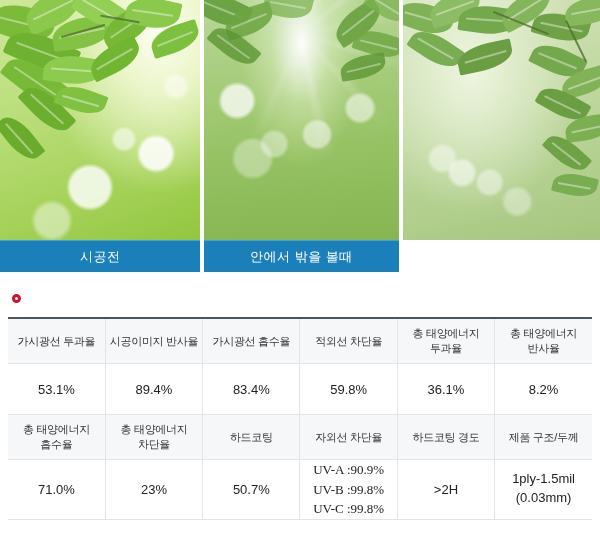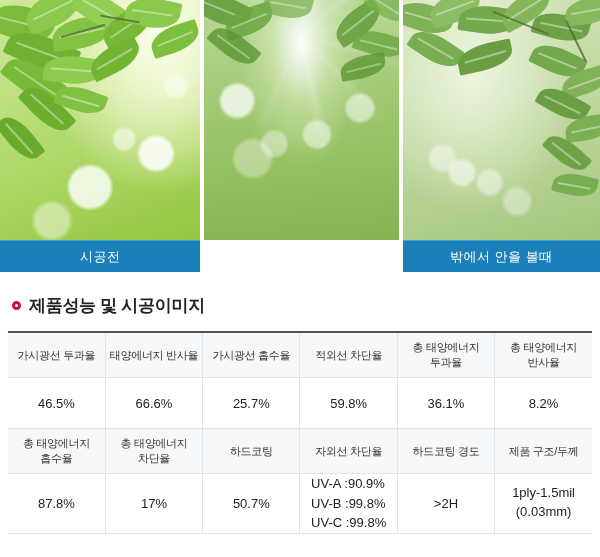--- a/index.html
+++ b/index.html
@@ -181,20 +181,21 @@
     height: 50px;
     font-size: 13px;
     color: #222222;
     font-weight: 500;
   }
   td.uv {
     font-size: 10.5px;
     line-height: 1.5;
     font-weight: bold;
     text-align: center;
+    font-family: Liberation Serif, serif;
   }
   td.uv .uv-list {
     display: inline-block;
     text-align: left;
   }
   td.thick {
     font-size: 11.5px;
     line-height: 1.45;
     font-weight: bold;
   }
@@ -234,20 +235,21 @@
       <div class="sunrays"></div>
       <div class="leaf" style="left:-8px;top:-4px;width:54px;height:28px;background:#5f9a36;transform:rotate(26deg);opacity:.85;"></div>
       <div class="leaf" style="left:20px;top:8px;width:50px;height:26px;background:#6ba541;transform:rotate(-18deg);opacity:.85;"></div>
       <div class="leaf" style="left:4px;top:34px;width:52px;height:24px;background:#5c9633;transform:rotate(40deg);opacity:.8;"></div>
       <div class="leaf" style="left:60px;top:-8px;width:48px;height:26px;background:#76ae4a;transform:rotate(14deg);opacity:.7;"></div>
       <div class="leaf" style="left:128px;top:10px;width:52px;height:26px;background:#649e3a;transform:rotate(-34deg);opacity:.85;"></div>
       <div class="leaf" style="left:150px;top:32px;width:50px;height:24px;background:#70a845;transform:rotate(18deg);opacity:.85;"></div>
       <div class="leaf" style="left:136px;top:56px;width:46px;height:22px;background:#5d9734;transform:rotate(-10deg);opacity:.8;"></div>
       <div class="leaf" style="left:162px;top:-6px;width:44px;height:24px;background:#7ab24e;transform:rotate(36deg);opacity:.75;"></div>
     </div>
+    <div class="caption">안에서 밖을 볼때</div>
   </div>
 
   <div class="cap-gap"></div>
 
   <div class="panel panel-3">
     <div class="photo photo-3">
       <div class="leaf" style="left:-6px;top:4px;width:56px;height:28px;background:#7fb257;transform:rotate(20deg);"></div>
       <div class="leaf" style="left:26px;top:-6px;width:52px;height:28px;background:#8cbc63;transform:rotate(-16deg);"></div>
       <div class="leaf" style="left:56px;top:6px;width:58px;height:28px;background:#74a84c;transform:rotate(8deg);"></div>
       <div class="leaf" style="left:96px;top:-4px;width:54px;height:26px;background:#84b55b;transform:rotate(-28deg);"></div>
@@ -257,58 +259,56 @@
       <div class="leaf" style="left:54px;top:44px;width:56px;height:26px;background:#6b9e43;transform:rotate(-12deg);"></div>
       <div class="leaf" style="left:128px;top:48px;width:54px;height:26px;background:#74a84c;transform:rotate(26deg);"></div>
       <div class="leaf" style="left:158px;top:70px;width:48px;height:24px;background:#81b258;transform:rotate(-16deg);"></div>
       <div class="leaf" style="left:134px;top:92px;width:52px;height:24px;background:#6b9e43;transform:rotate(30deg);"></div>
       <div class="leaf" style="left:162px;top:116px;width:46px;height:24px;background:#7cae52;transform:rotate(-8deg);"></div>
       <div class="leaf" style="left:140px;top:142px;width:48px;height:22px;background:#6fa246;transform:rotate(42deg);"></div>
       <div class="leaf" style="left:150px;top:174px;width:44px;height:22px;background:#79ad51;transform:rotate(14deg);"></div>
       <div class="twig" style="left:88px;top:22px;width:60px;height:2px;transform:rotate(22deg);"></div>
       <div class="twig" style="left:150px;top:40px;width:46px;height:2px;transform:rotate(64deg);"></div>
     </div>
-    <div class="caption">밖에서 안을 볼때</div>
   </div>
 </div>
 
 <div class="section-head">
   <span class="bullet-ring"></span>
-  <span class="section-title">제품성능 및 시공이미지</span>
 </div>
 
 <div class="spec-wrap">
   <table class="spec">
     <tbody>
       <tr>
         <th>
           <span class="nowrap-line">가시광선 투과율</span>
         </th>
         <th>
-          <span class="nowrap-line">태양에너지 반사율</span>
+          <span class="nowrap-line">시공이미지 반사율</span>
         </th>
         <th>
           <span class="nowrap-line">가시광선 흡수율</span>
         </th>
         <th>
           <span class="nowrap-line">적외선 차단율</span>
         </th>
         <th>
           <span class="nowrap-line">총 태양에너지</span>
           <span class="nowrap-line">투과율</span>
         </th>
         <th>
           <span class="nowrap-line">총 태양에너지</span>
           <span class="nowrap-line">반사율</span>
         </th>
       </tr>
       <tr>
-        <td>46.5%</td>
-        <td>66.6%</td>
-        <td>25.7%</td>
+        <td>53.1%</td>
+        <td>89.4%</td>
+        <td>83.4%</td>
         <td>59.8%</td>
         <td>36.1%</td>
         <td>8.2%</td>
       </tr>
       <tr>
         <th>
           <span class="nowrap-line">총 태양에너지</span>
           <span class="nowrap-line">흡수율</span>
         </th>
         <th>
@@ -322,22 +322,22 @@
           <span class="nowrap-line">자외선 차단율</span>
         </th>
         <th>
           <span class="nowrap-line">하드코팅 경도</span>
         </th>
         <th>
           <span class="nowrap-line">제품 구조/두께</span>
         </th>
       </tr>
       <tr>
-        <td>87.8%</td>
-        <td>17%</td>
+        <td>71.0%</td>
+        <td>23%</td>
         <td>50.7%</td>
         <td class="uv">
           <span class="uv-list">
             <span class="nowrap-line">UV-A :90.9%</span>
             <span class="nowrap-line">UV-B :99.8%</span>
             <span class="nowrap-line">UV-C :99.8%</span>
           </span>
         </td>
         <td>&gt;2H</td>
         <td class="thick">

